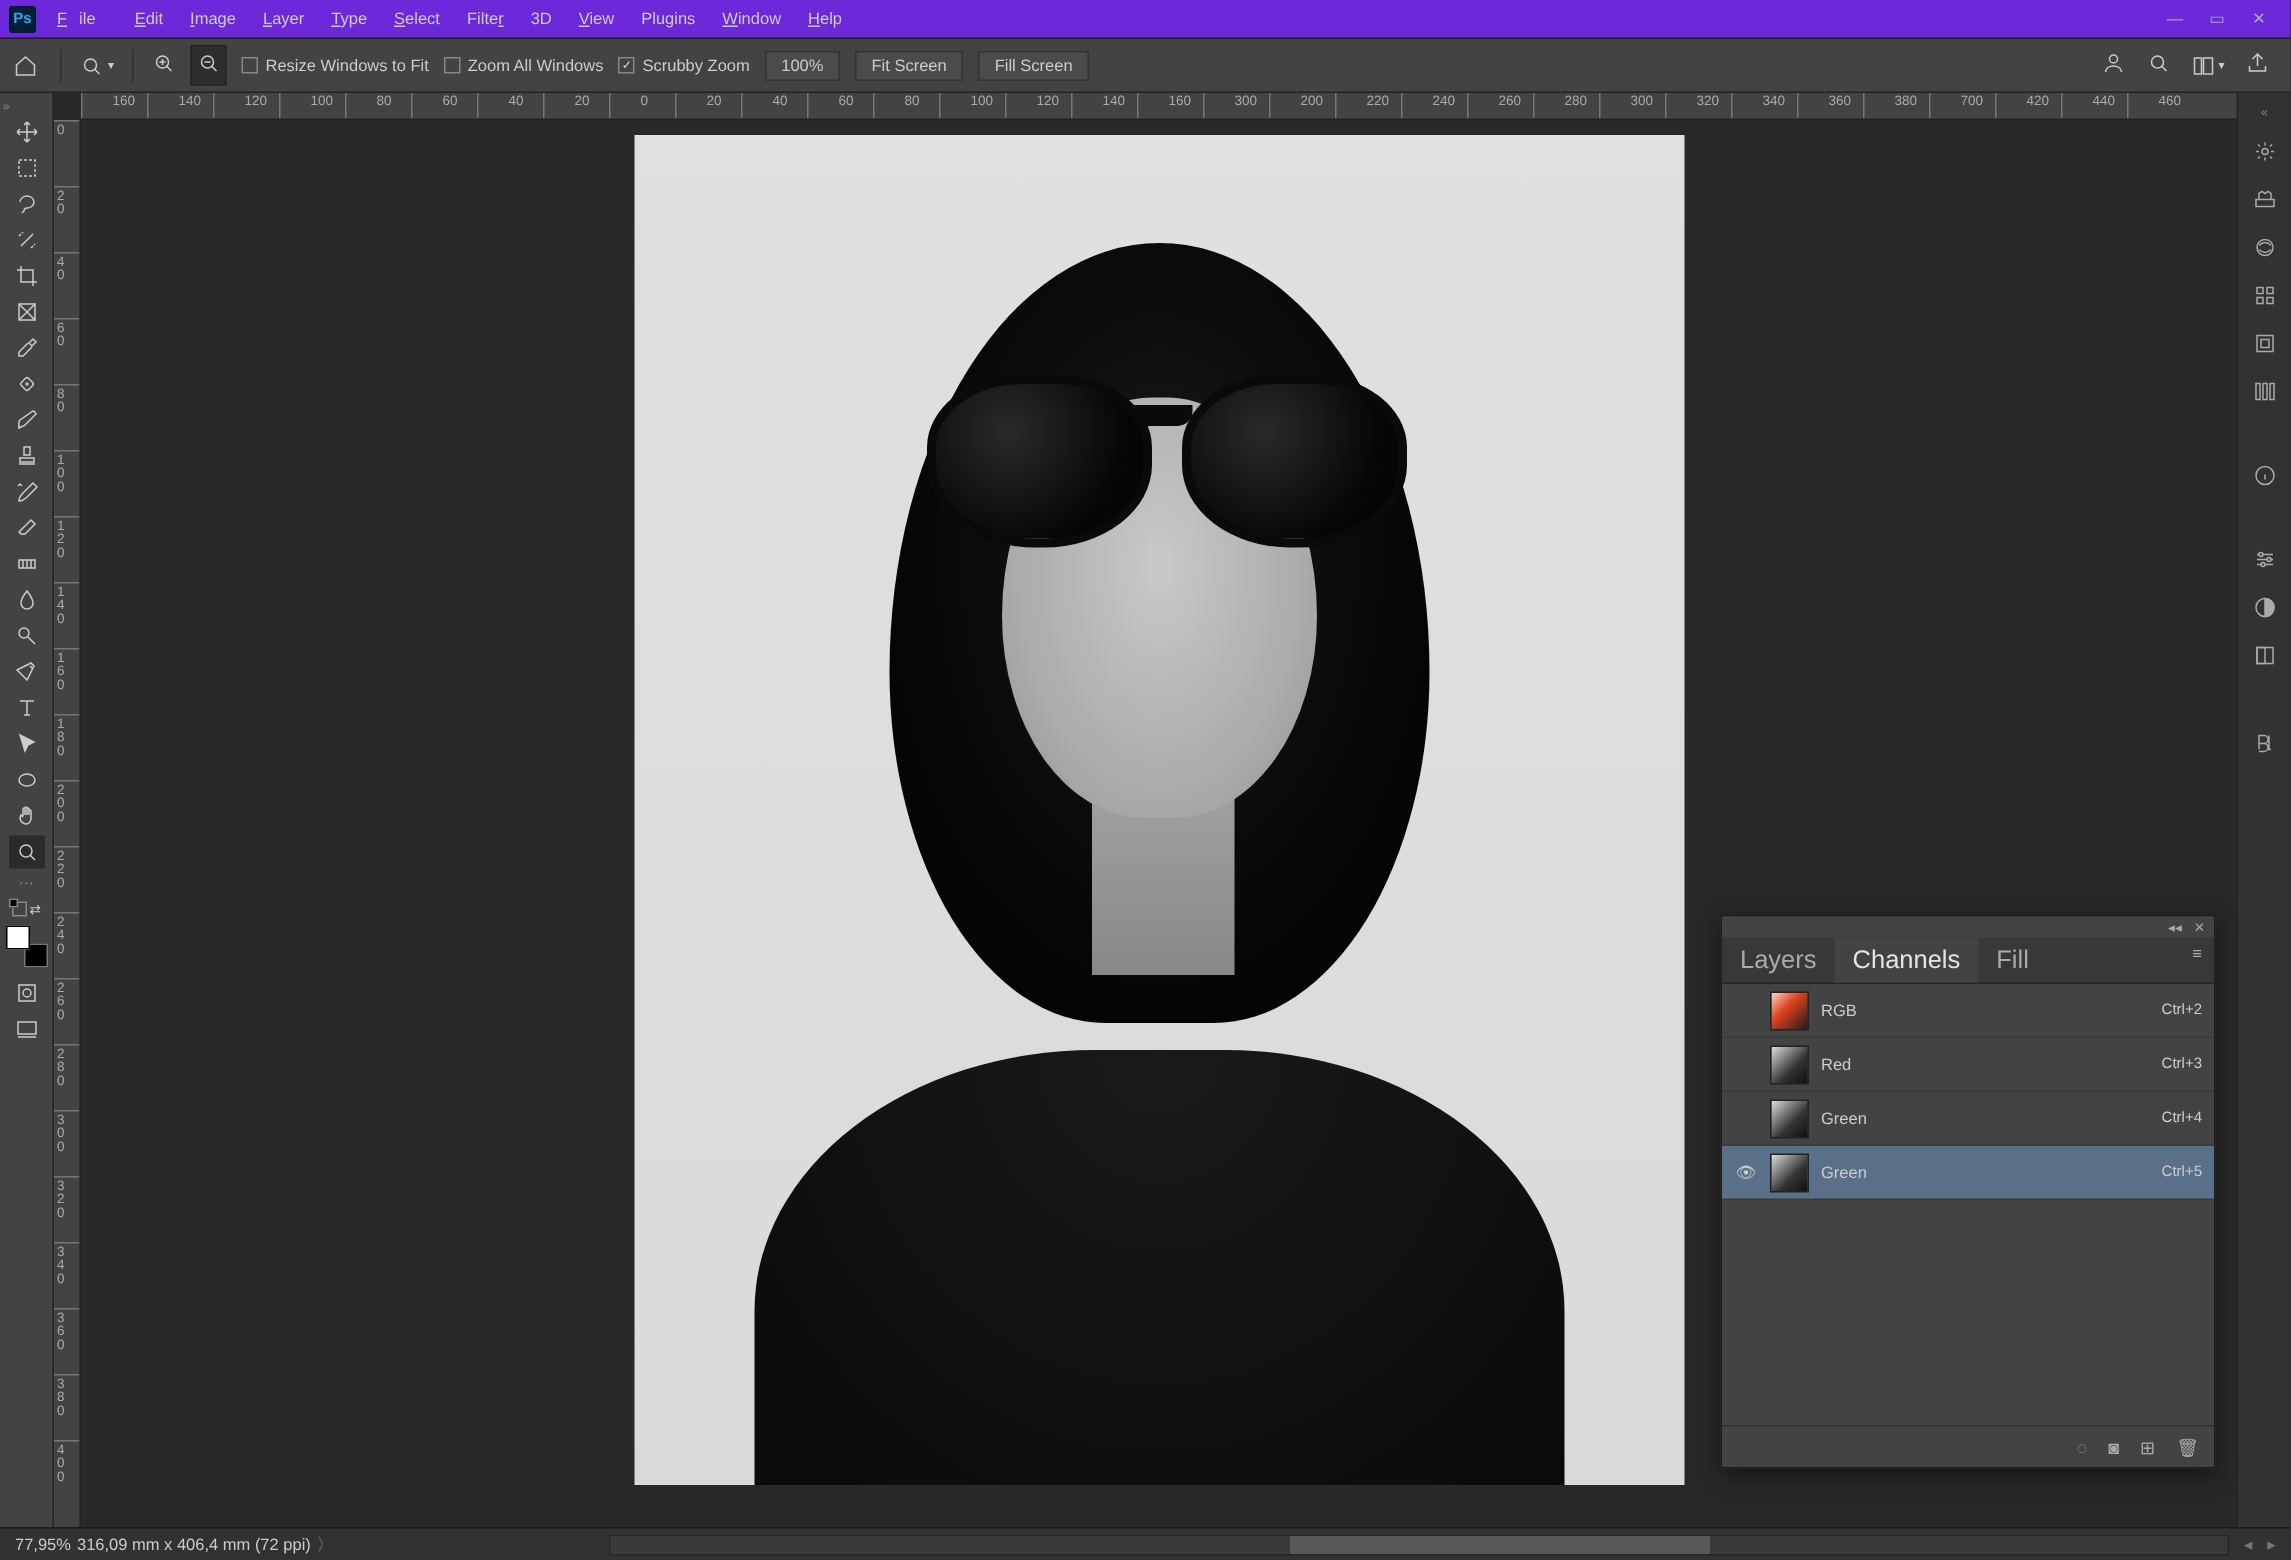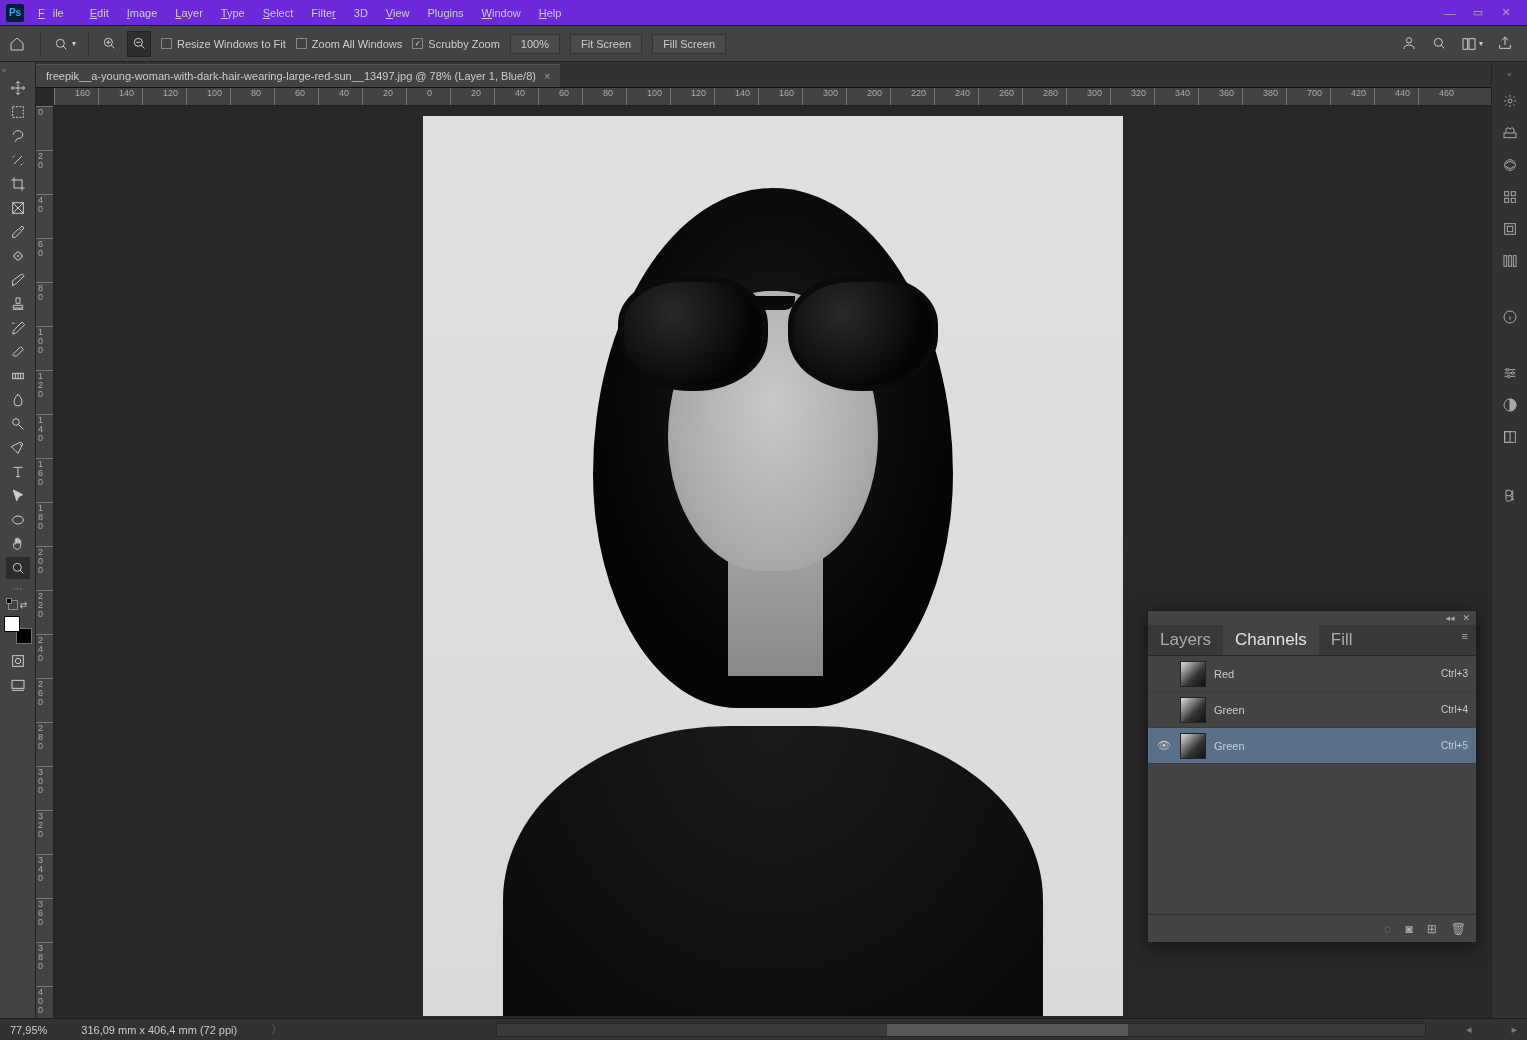--- a/index.html
+++ b/index.html
@@ -38,21 +38,21 @@
 .photo{width:700px;height:900px;background:linear-gradient(#e0e0e0,#dadada);position:relative;overflow:hidden}
 .hair{position:absolute;top:72px;left:170px;width:360px;height:520px;background:radial-gradient(ellipse 50% 55% at 50% 40%,#1a1a1a 0%,#0d0d0d 60%,#050505 100%);border-radius:50% 50% 40% 40%/55% 55% 45% 45%}
 .face{position:absolute;top:175px;left:245px;width:210px;height:280px;background:radial-gradient(ellipse at 50% 40%,#c9c9c9 0%,#a8a8a8 70%,#8a8a8a 100%);border-radius:48% 48% 45% 45%/52% 52% 48% 48%}
 .glasses{position:absolute;top:160px;left:195px;width:320px;height:115px;display:flex;justify-content:space-between}
 .lens{width:150px;height:115px;background:radial-gradient(circle at 35% 30%,#2a2a2a,#050505 70%);border:6px solid #0a0a0a;border-radius:42% 42% 48% 48%}
 .bridge{position:absolute;top:180px;left:330px;width:42px;height:14px;background:#0a0a0a;border-radius:0 0 10px 10px}
 .shirt{position:absolute;bottom:0;left:80px;width:540px;height:290px;background:radial-gradient(ellipse at 50% 0%,#1a1a1a,#0a0a0a);border-radius:42% 42% 0 0/60% 60% 0 0}
 .neck{position:absolute;top:440px;left:305px;width:95px;height:120px;background:linear-gradient(#a0a0a0,#888)}
 .right-dock{width:36px;background:#323232;border-left:1px solid #222;display:flex;flex-direction:column;align-items:center;padding-top:8px;gap:12px}
 .dock-ic{width:20px;height:20px;color:#aaa;display:flex;align-items:center;justify-content:center}
-.statusbar{height:22px;background:#323232;border-top:1px solid #1b1b1b;display:flex;align-items:center;font-size:11px;padding:0 10px;gap:34px}
+.statusbar{height:22px;background:#323232;border-top:1px solid #1b1b1b;display:flex;align-items:center;font-size:11px;padding:0 10px;gap:4px}
 .scroll-h{height:14px;background:#3a3a3a;margin-left:180px;flex:1;position:relative;border:1px solid #262626}
 .scroll-h .thumb{position:absolute;left:42%;width:26%;height:100%;background:#575757}
 
 .panel{position:absolute;right:50px;top:610px;width:330px;background:#434343;border:1px solid #1d1d1d;box-shadow:0 4px 14px rgba(0,0,0,.5)}
 .panel-top{height:14px;background:#434343;display:flex;justify-content:flex-end;align-items:center;padding:0 6px;gap:8px;font-size:9px;color:#aaa}
 .panel-tabs{display:flex;background:#383838;border-bottom:1px solid #262626}
 .ptab{padding:5px 12px;font-size:17px;color:#aaa}
 .ptab.active{background:#434343;color:#e4e4e4}
 .pmenu{margin-left:auto;padding:5px 8px;color:#aaa}
 .chan-list{background:#434343}
@@ -287,26 +287,20 @@
       </div>
     <div class="tool">
         <svg viewBox="0 0 24 24">
           <rect x="3" y="5" width="18" height="12"></rect>
           <path d="M3 20h18"></path>
         </svg>
       </div>
   </div>
 
   <div class="workspace">
-    <div class="tabbar">
-      <div class="doctab">
-        <span>freepik__a-young-woman-with-dark-hair-wearing-large-red-sun__13497.jpg @ 78% (Layer 1, Blue/8)</span>
-        <span class="x">×</span>
-      </div>
-    </div>
     <div class="ruler-h" id="rulerH">
         <span>160</span>
         <span>140</span>
         <span>120</span>
         <span>100</span>
         <span>80</span>
         <span>60</span>
         <span>40</span>
         <span>20</span>
         <span>0</span>
@@ -548,20 +542,26 @@
   </div>
   <div class="panel-tabs">
     <div class="ptab">Layers</div>
     <div class="ptab active">Channels</div>
     <div class="ptab">Fill</div>
     <div class="pmenu">≡</div>
   </div>
   <div class="chan-list" id="chanList">
       <div class="chan">
         <div class="eye"></div>
+        <div class="chthumb rgb"></div>
+        <div class="name">RGB</div>
+        <div class="sc">Ctrl+2</div>
+      </div>
+      <div class="chan">
+        <div class="eye"></div>
         <div class="chthumb"></div>
         <div class="name">Red</div>
         <div class="sc">Ctrl+3</div>
       </div>
       <div class="chan">
         <div class="eye"></div>
         <div class="chthumb"></div>
         <div class="name">Green</div>
         <div class="sc">Ctrl+4</div>
       </div>

